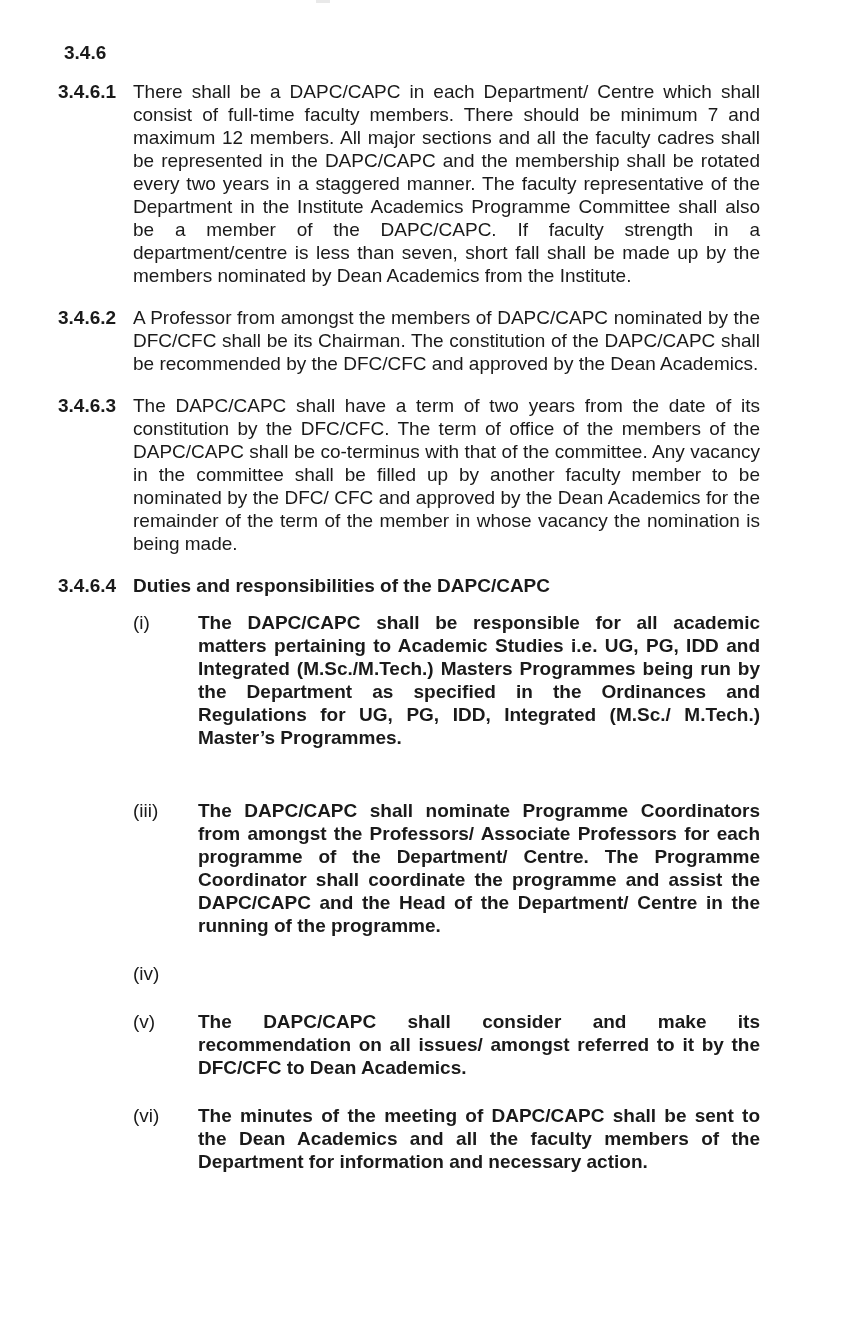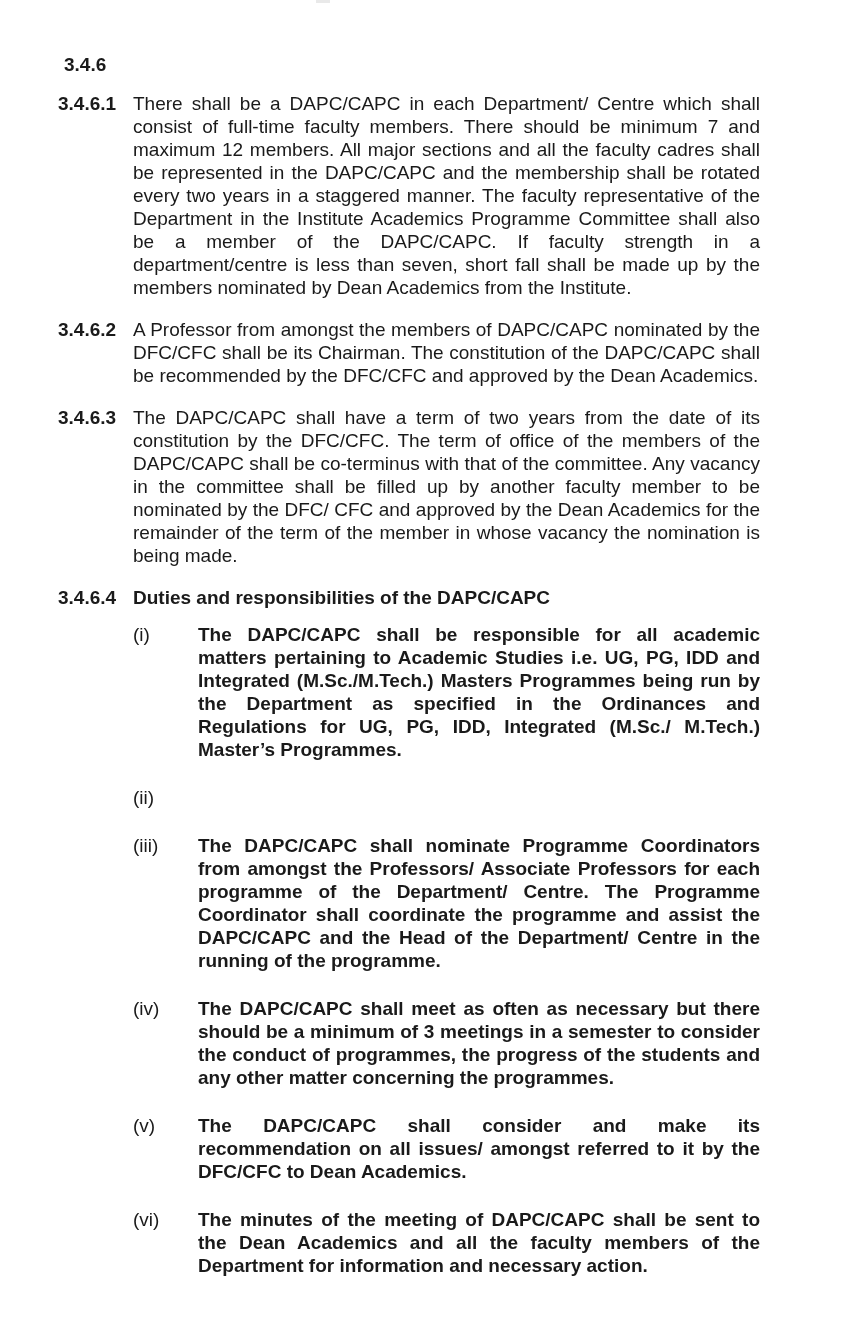--- a/index.html
+++ b/index.html
@@ -11,21 +11,21 @@
     position: relative;
     width: 863px;
     height: 1320px;
     background: #ffffff;
     overflow: hidden;
     font-family: "Liberation Sans", "DejaVu Sans", sans-serif;
     color: #1a1a1a;
     font-size: 19px;
     line-height: 23px;
     box-sizing: border-box;
-    padding-top: 52px;
+    padding-top: 40px;
   }
   .scan-artifact {
     position: absolute;
     top: 0;
     left: 316px;
     width: 14px;
     height: 3px;
     background: #e9e9e9;
   }
   
@@ -111,31 +111,29 @@
     <span class="num">3.4.6.4</span>
     <span class="ttl">Duties and responsibilities of the DAPC/CAPC</span>
   </div>
 
   <div class="duty">
     <span class="lbl">(i)</span>
     <span class="txt">The DAPC/CAPC shall be responsible for all academic matters pertaining to Academic Studies i.e. UG, PG, IDD and Integrated (M.Sc./M.Tech.) Masters Programmes being run by the Department as specified in the Ordinances and Regulations for UG, PG, IDD, Integrated  (M.Sc./ M.Tech.) Master’s Programmes.</span>
   </div>
 
   <div class="duty">
-    <span class="lbl">(ii)</span>
   </div>
 
   <div class="duty">
     <span class="lbl">(iii)</span>
     <span class="txt">The DAPC/CAPC shall nominate Programme Coordinators from amongst the Professors/ Associate Professors for each programme of the Department/ Centre. The Programme Coordinator shall coordinate the programme and assist the DAPC/CAPC and the Head of the Department/ Centre in the running of the programme.</span>
   </div>
 
   <div class="duty">
     <span class="lbl">(iv)</span>
-    <span class="txt">The DAPC/CAPC shall meet as often as necessary but there should be a minimum of 3 meetings in a semester to consider the conduct of programmes, the progress of the students and any other matter concerning the programmes.</span>
   </div>
 
   <div class="duty">
     <span class="lbl">(v)</span>
     <span class="txt">The DAPC/CAPC shall consider and make its recommendation on all issues/ amongst referred to it by the DFC/CFC to Dean Academics.</span>
   </div>
 
   <div class="duty">
     <span class="lbl">(vi)</span>
     <span class="txt">The minutes of the meeting of DAPC/CAPC shall be sent to the Dean Academics and all the faculty members of the Department for information and necessary action.</span>

